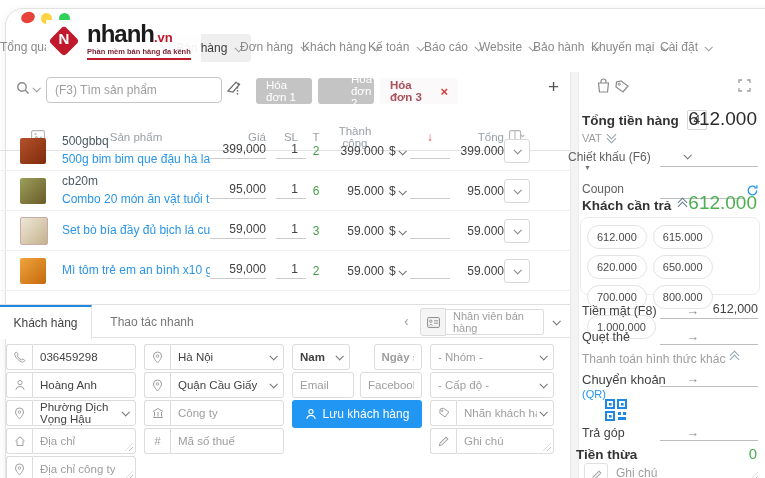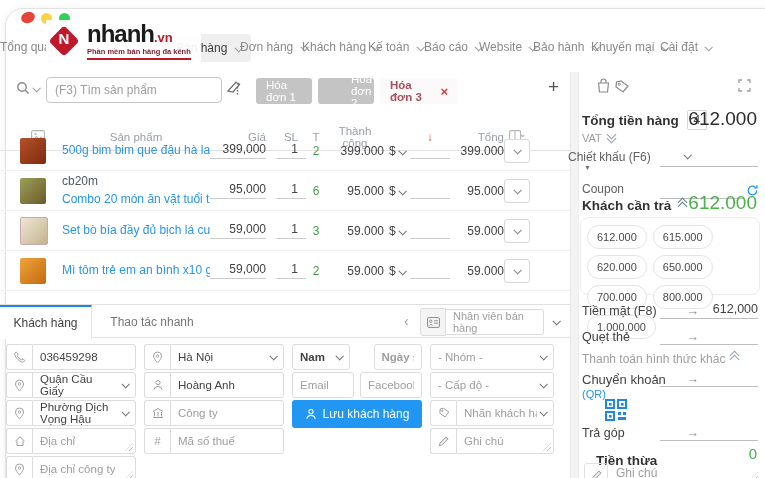--- a/index.html
+++ b/index.html
@@ -193,20 +193,21 @@
           <path d="M13 5 l1.6 1.6 1.6-1.6" fill="none" stroke="#b5b5b5" stroke-width="1.1" transform="translate(-1,0)"></path>
         </svg>
   </span>
 </div>
 
 <div class="trow tgrid" style="top:131px;">
   <span></span>
       <span class="thumb" style="background:linear-gradient(135deg,#b5502a,#7e2c0e);"></span>
       <span></span>
   <span class="pname">
+        <div class="pcode">500gbbq</div>
         <div class="plink">500g bim bim que đậu hà lan, bim bim tăm thái lan</div>
       </span>
   <span class="cell-r uline">399,000</span>
   <span class="cell-r uline" style="padding-right:8px;margin-left:10px;">1</span>
   <span class="green" style="text-align:center;">2</span>
   <span class="cell-r">399.000</span>
   <span style="text-align:center;"><span class="cur">$</span> <i class="chev" style="color:#757575;"></i></span>
   <span class="uline">&nbsp;</span>
   <span class="cell-r">399.000</span>
   <span style="display:flex;justify-content:center;">
@@ -363,21 +364,21 @@
           <rect x="19" y="14" width="3" height="3"></rect>
           <rect x="14" y="19" width="8" height="3"></rect>
         </g>
       </svg>
 </span>
 
 <span class="abs" style="left:582px;top:426px;font-size:12.5px;color:#424242;">Trả góp</span>
 <span class="abs arrow" style="left:686px;top:425px;">→</span>
 <span class="rp-uline" style="left:660px;top:424px;width:98px;"></span>
 
-<span class="abs rp-bold" style="left:596px;top:447px;margin-top:6px;">Tiền thừa</span>
+<span class="abs rp-bold" style="left:576px;top:447px;">Tiền thừa</span>
 <span class="abs" style="right:8px;top:445px;font-size:15px;color:#4caf50;">0</span>
 
 <span class="abs" style="left:584px;top:463px;width:22px;height:22px;border:1px solid #e0e0e0;border-radius:3px;display:flex;align-items:center;justify-content:center;">
   <svg width="11" height="11" viewBox="0 0 12 12">
         <path d="M1.5 10.5 l0.8-2.8 6.4-6.4 2 2 -6.4 6.4 z" fill="none" stroke="#9e9e9e" stroke-width="1.1"></path>
       </svg>
 </span>
 <span class="abs" style="left:616px;top:466px;font-size:12px;color:#9e9e9e;">Ghi chú</span>
 <span class="rz abs" style="left:750px;top:472px;"></span>
 
@@ -437,39 +438,39 @@
           <span class="ph">Ngày sinh</span>
         </span>
   </div>
   <span class="ifield solo sel">
         <span class="ph">- Nhóm -</span>
         <i class="chev"></i>
       </span>
 
   <div class="igroup">
     <span class="iaddon">
+          <svg width="12" height="12" viewBox="0 0 12 12">
+            <circle cx="6" cy="3.6" r="2.1" fill="none" stroke="#9e9e9e" stroke-width="1"></circle>
+            <path d="M1.8 10.8 a4.3 4.3 0 0 1 8.4 0" fill="none" stroke="#9e9e9e" stroke-width="1"></path>
+          </svg>
+        </span>
+    <span class="ifield">
+          <span>Hoàng Anh</span>
+        </span>
+  </div>
+  <div class="igroup">
+    <span class="iaddon">
           <svg width="11" height="13" viewBox="0 0 11 13">
             <path d="M5.5 1 a4 4 0 0 1 4 4 c0 2.6-4 7-4 7 s-4-4.4-4-7 a4 4 0 0 1 4-4 z" fill="none" stroke="#9e9e9e" stroke-width="1"></path>
             <circle cx="5.5" cy="5" r="1.3" fill="none" stroke="#9e9e9e" stroke-width="0.9"></circle>
           </svg>
         </span>
     <span class="ifield sel">
           <span>Quận Cầu Giấy</span>
           <i class="chev"></i>
-        </span>
-  </div>
-  <div class="igroup">
-    <span class="iaddon">
-          <svg width="12" height="12" viewBox="0 0 12 12">
-            <circle cx="6" cy="3.6" r="2.1" fill="none" stroke="#9e9e9e" stroke-width="1"></circle>
-            <path d="M1.8 10.8 a4.3 4.3 0 0 1 8.4 0" fill="none" stroke="#9e9e9e" stroke-width="1"></path>
-          </svg>
-        </span>
-    <span class="ifield">
-          <span>Hoàng Anh</span>
         </span>
   </div>
   <div style="display:flex;gap:6px;">
     <span class="ifield solo" style="width:52px;">
           <span class="ph">Email</span>
         </span>
     <span class="ifield solo" style="flex:1;">
           <span class="ph">Facebook</span>
         </span>
   </div>

